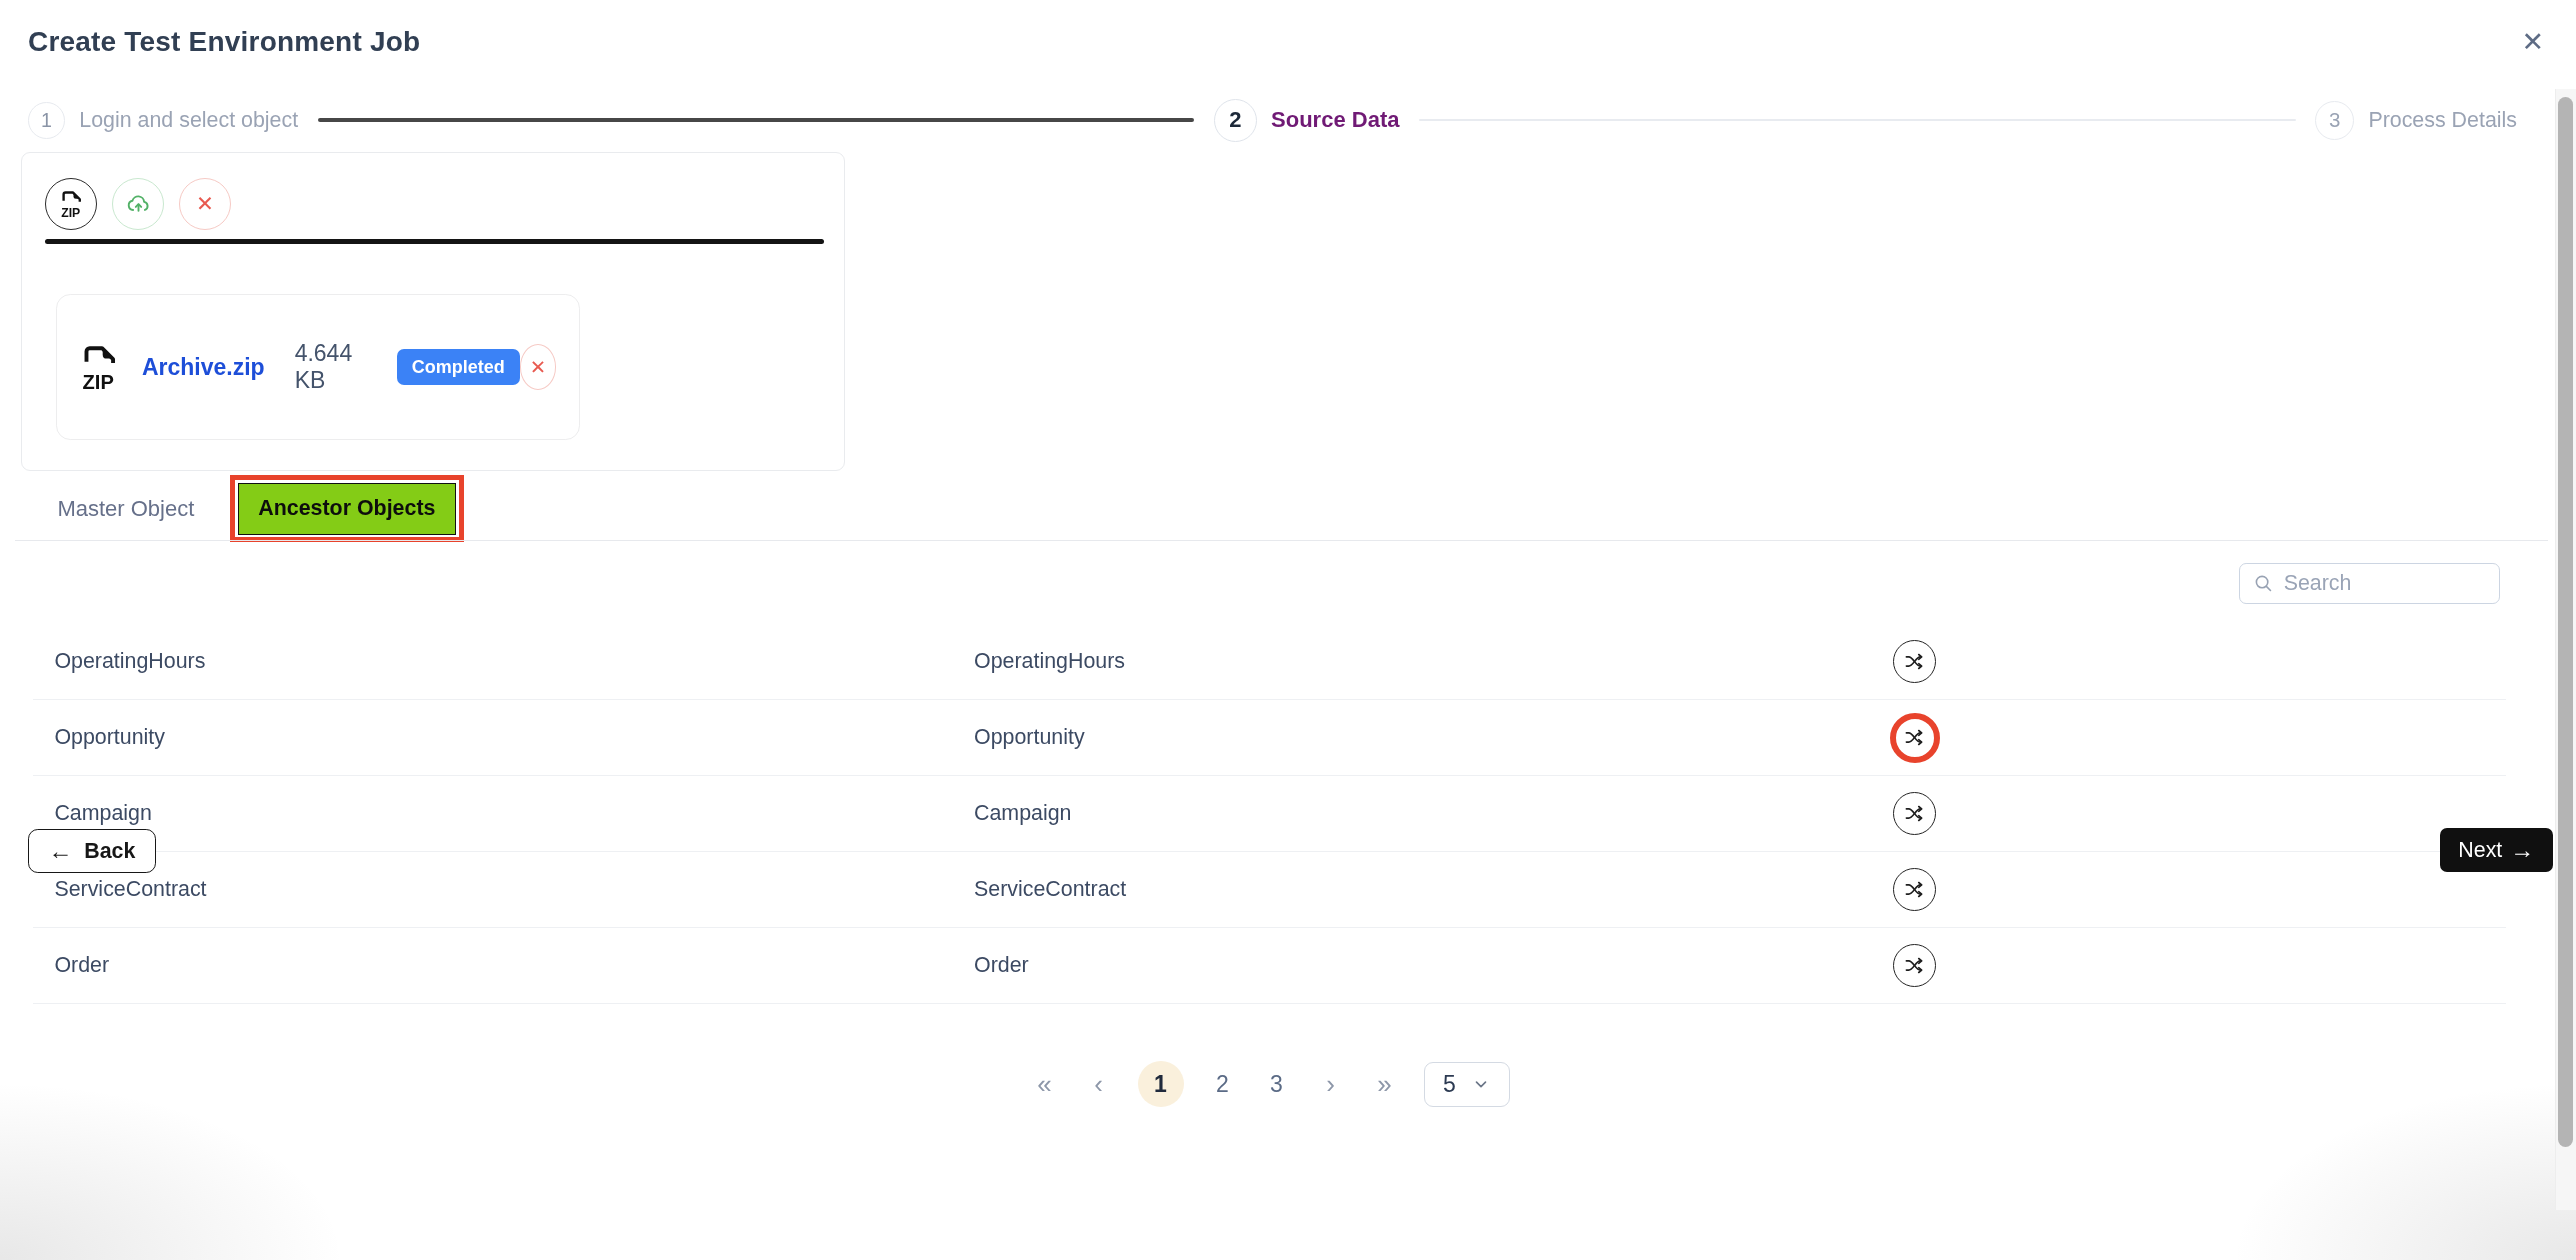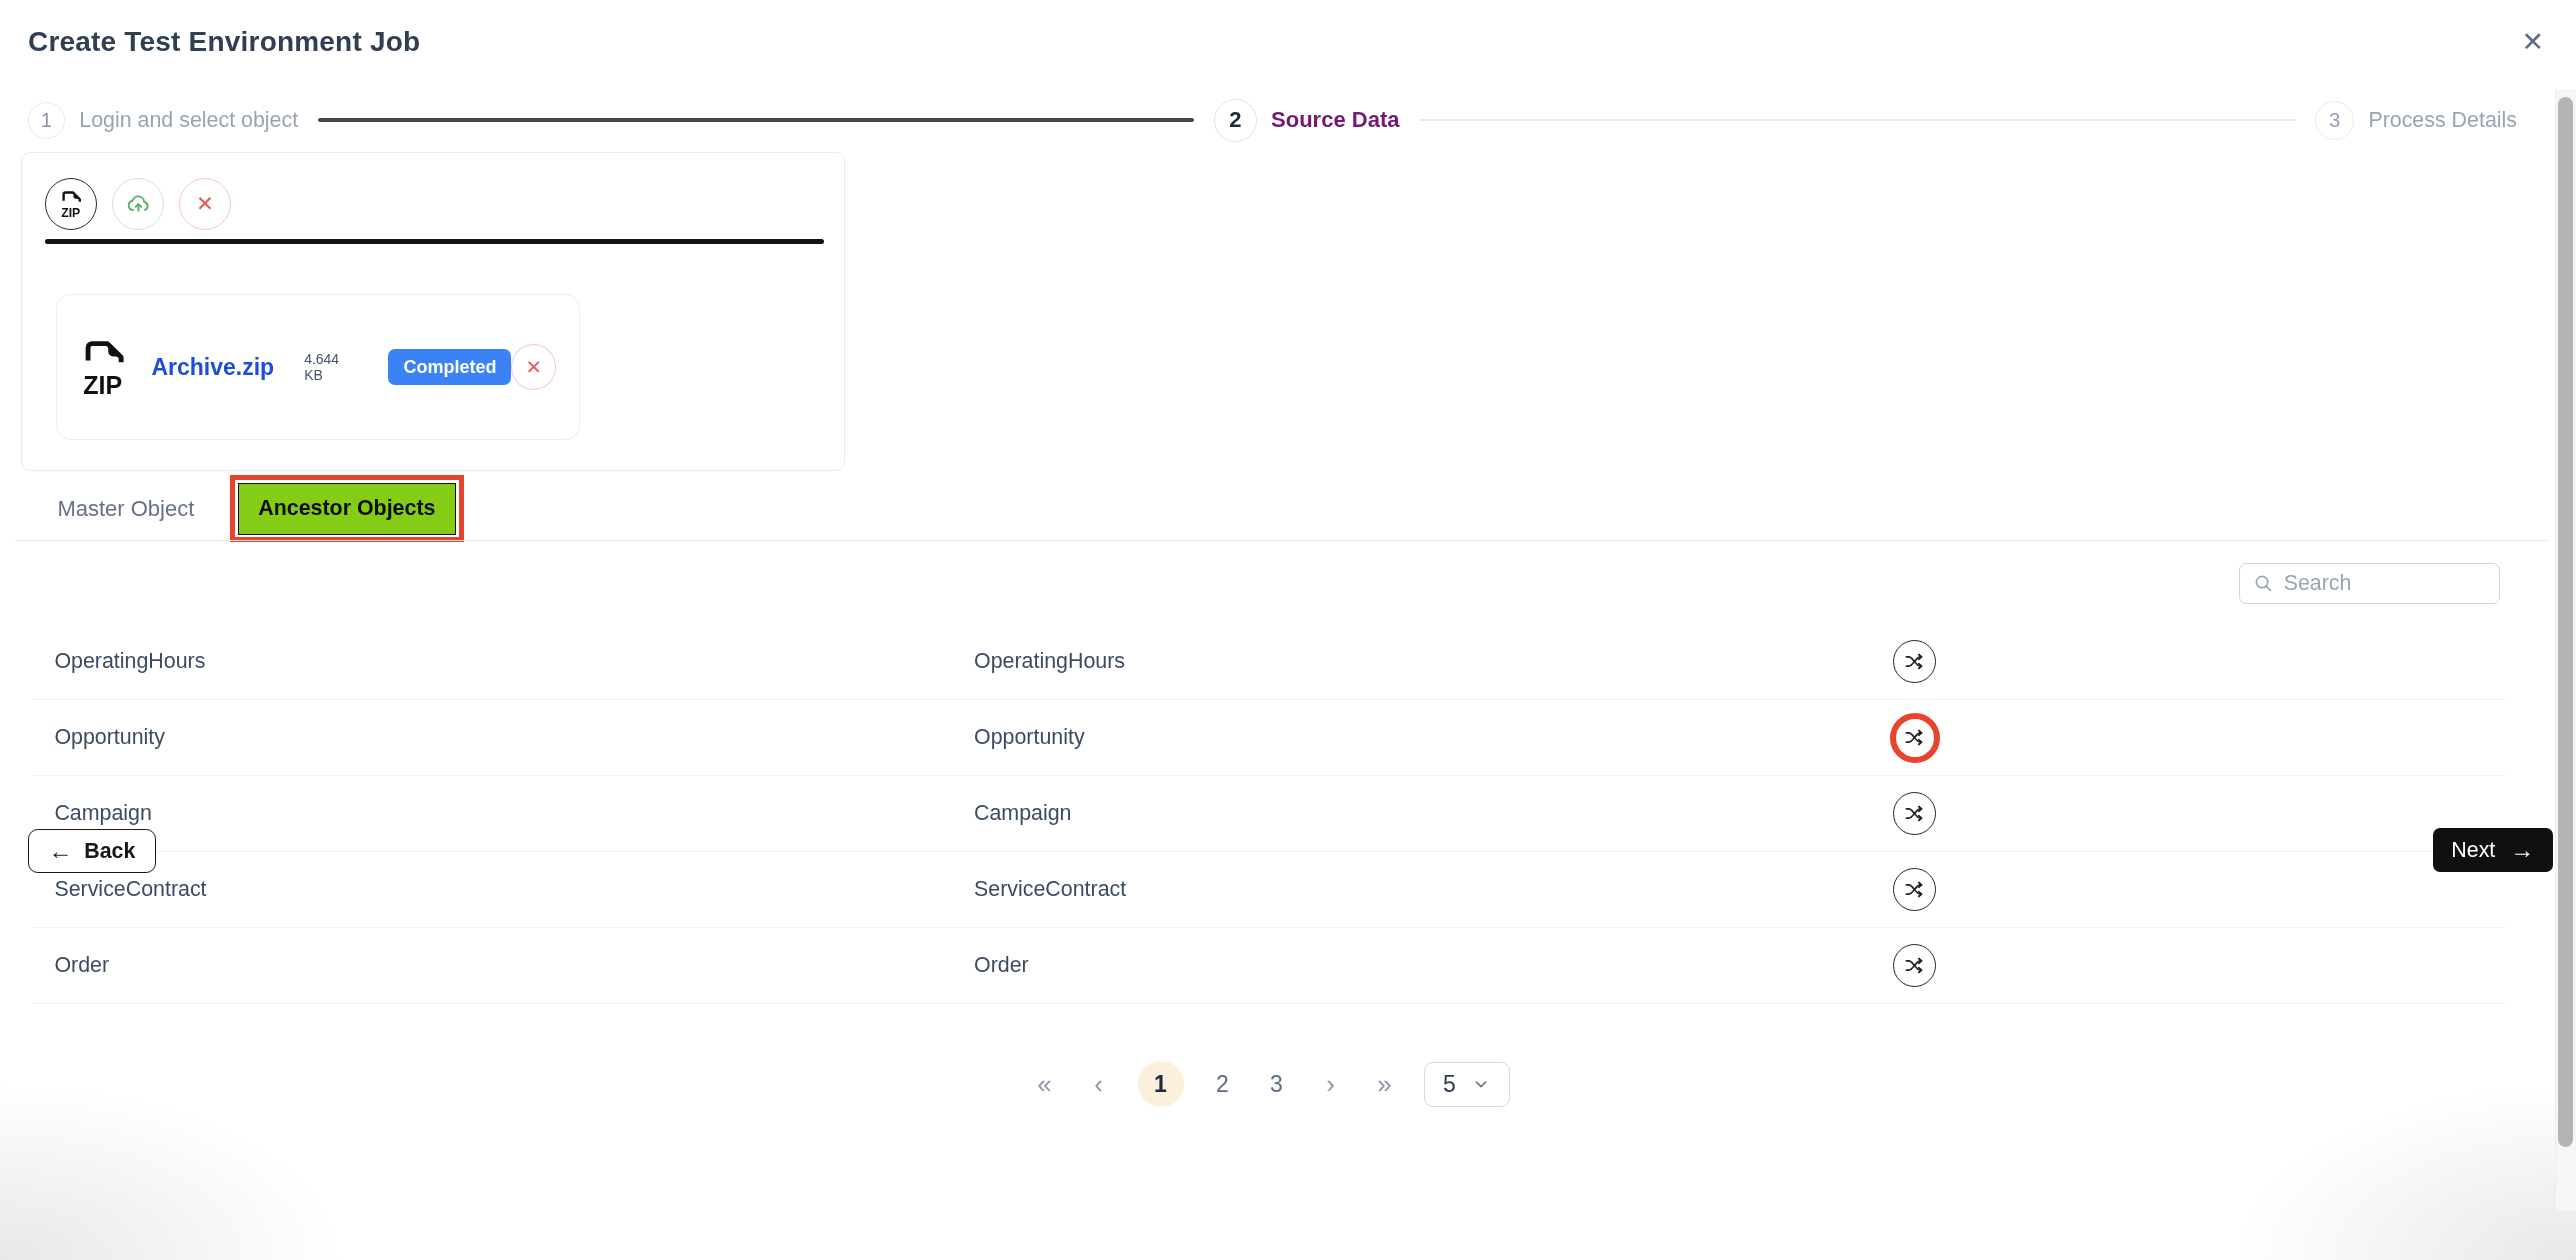--- a/index.html
+++ b/index.html
@@ -37,21 +37,21 @@
   .upload-card { position:absolute; left:21px; top:152px; width:824px; height:319px; border:0.9px solid #e9ebee; border-radius:9px; background:#fff;text-decoration:underline; }
   .upload-icons { position:absolute; left:23px; top:25px; display:flex; gap:15px; }
   .circle-ico { width:52px; height:52px; border-radius:50%; display:flex; align-items:center; justify-content:center; background:#fff; cursor:pointer; }
   .circle-ico.zip { border:1.8px solid #2b2b2b; }
   .circle-ico.cloud { border:1.8px solid #c9e8cf; }
   .circle-ico.remove { border:1.8px solid #f6cac5; color:#e85a50; font-size:21.4px; }
   .progress-line { position:absolute; left:23px; top:86px; width:779px; height:5.3px; background:#141414; border-radius:2.7px; }
 
   .file-card { position:absolute; left:34px; top:141px; width:524px; height:146px; border:1.8px solid #ededee; border-radius:14.3px; background:#fff; display:flex; align-items:center; padding:0 23px; }
   .file-name { font-size:23px; font-weight:600; color:#1d4ed8; margin-left:23px; }
-  .file-size { font-size:14px; color:#44536b; margin-left:30px; }
+  .file-size { font-size:23px; color:#44536b; margin-left:30px; }
   .status-badge { margin-left:28.5px; background:#3b82f6; color:#fff; font-size:18px; font-weight:600; padding:7.1px 15px; border-radius:7px; }
   .file-remove { margin-left:auto; width:46px; height:46px; border-radius:50%; border:1.8px solid #f6cac5; background:#fff; color:#e85a50; font-size:19.6px; display:flex; align-items:center; justify-content:center; cursor:pointer; }
 
   
   .tabs { position:absolute; left:36px; top:475px; display:flex; align-items:center; }
   .tab-inactive { padding:12.5px 21.4px; font-size:22px; font-weight:500; color:#66708a; background:none; border:none; cursor:pointer; }
   .tab-annotation { margin-left:14.3px; border:5.3px solid #e8432c; padding:2.7px; background:#fff; }
   .tab-active { border:1.8px solid #101010; background:#84cc16; padding:12.5px 19.6px; font-size:21.4px; font-weight:700; color:#0d0d0d; cursor:pointer; white-space:nowrap; }
   .tabs-divider { position:absolute; left:15px; right:28px; top:540px; height:0.9px; background:#e7e9ed; }
 
@@ -72,21 +72,21 @@
   
   .pagination { position:absolute; left:33px; right:70px; top:1059px; height:50px; display:flex; align-items:center; justify-content:center; gap:24px; }
   .pg-nav { background:none; border:none; font-size:26px; color:#8d97a9; cursor:pointer; width:30px; line-height:1; }
   .pg-page { background:none; border:none; font-size:23px; color:#5b6b86; cursor:pointer; width:30px; text-align:center; }
   .pg-page.active { width:46px; height:46px; border-radius:50%; background:#faf0dc; color:#202a3c; font-weight:600; display:flex; align-items:center; justify-content:center; }
   .pg-size { width:86px; height:45px; border:1.8px solid #d4dae3; border-radius:9px; background:#fff; display:flex; align-items:center; justify-content:center; gap:16px; font-size:23px; color:#2c3a52; cursor:pointer; }
 
   
   .back-btn { position:absolute; left:28px; bottom:15px; height:44px; padding:0 19.6px; border:1.8px solid #171717; border-radius:9.8px; background:#fff; font-size:21.4px; font-weight:600; color:#171717; display:flex; align-items:center; gap:11.6px; cursor:pointer; font-family:inherit; }
   .back-btn .arrow { font-size:24px; font-weight:400; }
-  .next-btn { position:absolute; right:23px; bottom:16px; height:44px; padding:0 18.7px; border:none; border-radius:7px; background:#101010; font-size:21.4px; font-weight:500; color:#fff; display:flex; align-items:center; gap:15px; cursor:pointer; font-family:inherit;justify-content:space-between; }
+  .next-btn { position:absolute; right:23px; bottom:16px; height:44px; padding:0 18.7px; border:none; border-radius:7px; background:#101010; font-size:21.4px; font-weight:500; color:#fff; display:flex; align-items:center; gap:8px; cursor:pointer; font-family:inherit;justify-content:space-between; }
   .next-btn .arrow { font-size:24px; }
 
   
   .sb-track { position:absolute; right:0; top:89px; width:21.4px; height:1121px; background:#f6f6f6; border-left:0.9px solid #ededed; }
   .sb-thumb { position:absolute; right:2.7px; top:8px; width:15px; height:1050px; background:#b4b4b4; border-radius:8px; cursor:pointer; }
 </style>
 </head>
 <body>
 
 <div id="app">

